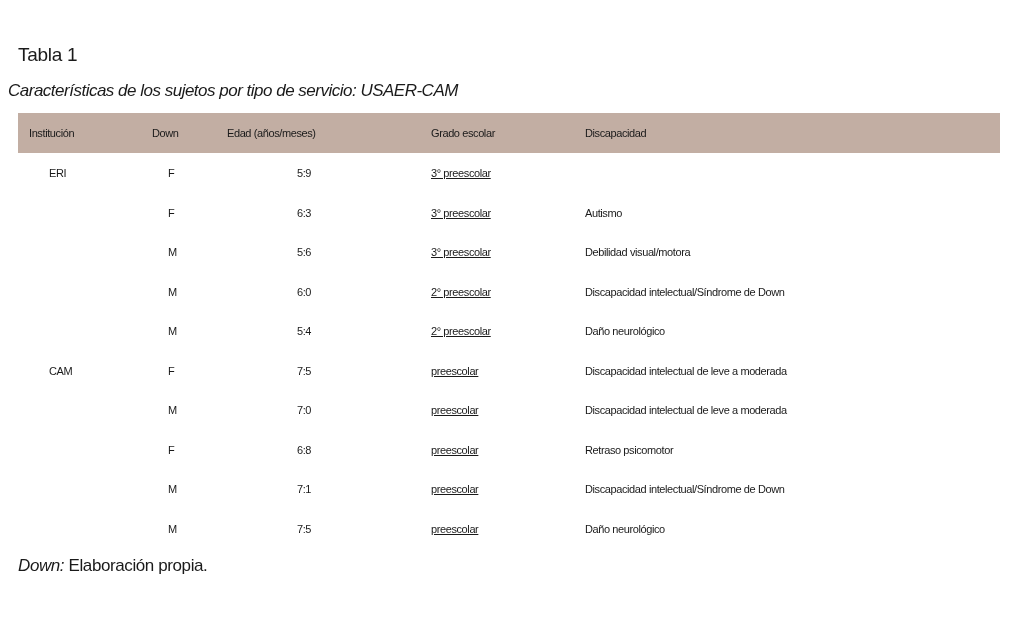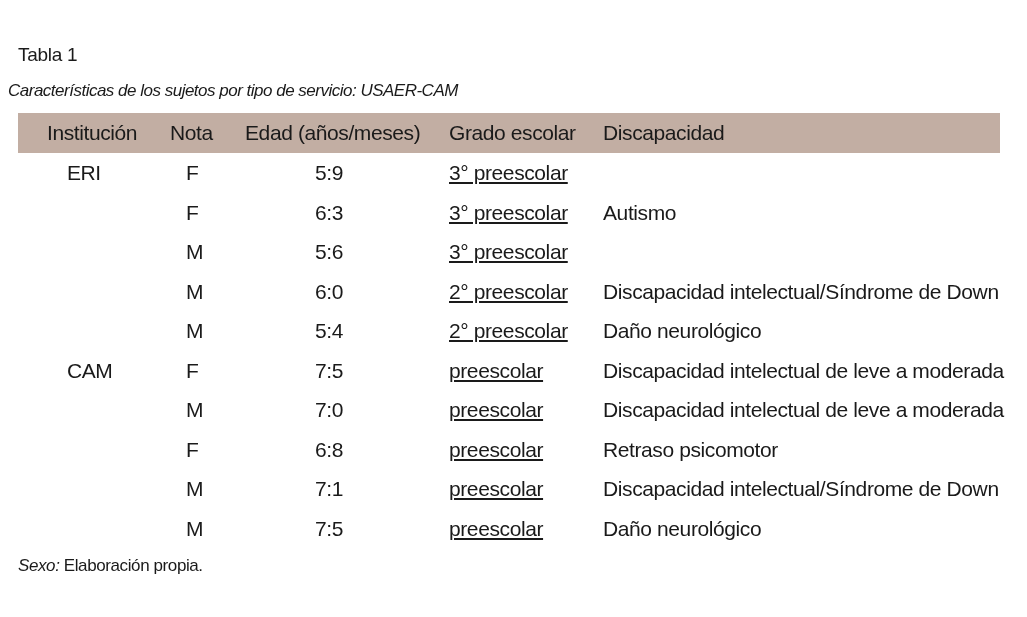--- a/index.html
+++ b/index.html
@@ -40,25 +40,24 @@
       height: 40px;
       background: #c2aea3;
       position: relative;
     }
     .row {
       height: 39.5px;
       position: relative;
     }
     .cell {
       position: absolute;
-      font-size: 21px;
+      font-size: 11px;
       letter-spacing: -0.4px;
       white-space: nowrap;
       line-height: 40px;
-      margin-left: 18px;
     }
     .thead .cell { line-height: 40px; }
     .c-inst-h { left: 11px; }
     .c-sexo-h { left: 134px; }
     .c-edad-h { left: 209px; }
     .c-grado-h { left: 413px; }
     .c-disc-h { left: 567px; text-align: center; }
 
     .c-inst { left: 31px; }
     .c-sexo { left: 150px; }
@@ -77,21 +76,21 @@
   </style>
 </head>
 <body>
 
 <div class="caption-label">Tabla 1</div>
 <div class="caption-title">Características de los sujetos por tipo de servicio: USAER-CAM</div>
 
 <div class="table">
   <div class="thead">
     <span class="cell c-inst-h">Institución</span>
-    <span class="cell c-sexo-h">Nota</span>
+    <span class="cell c-sexo-h">Down</span>
     <span class="cell c-grado-h">Grado escolar</span>
     <span class="cell c-edad-h">Edad (años/meses)</span>
     <span class="cell c-disc-h">Discapacidad</span>
   </div>
 
   <div class="row">
     <span class="cell c-inst">ERI</span>
     <span class="cell c-sexo">F</span>
     <span class="cell c-edad">5:9</span>
     <span class="cell c-grado">3° preescolar</span>
@@ -101,20 +100,21 @@
     <span class="cell c-sexo">F</span>
     <span class="cell c-edad">6:3</span>
     <span class="cell c-grado">3° preescolar</span>
     <span class="cell c-disc">Autismo</span>
   </div>
   <div class="row">
     <span class="cell c-inst"></span>
     <span class="cell c-sexo">M</span>
     <span class="cell c-edad">5:6</span>
     <span class="cell c-grado">3° preescolar</span>
+    <span class="cell c-disc">Debilidad visual/motora</span>
   </div>
   <div class="row">
     <span class="cell c-inst"></span>
     <span class="cell c-sexo">M</span>
     <span class="cell c-edad">6:0</span>
     <span class="cell c-grado">2° preescolar</span>
     <span class="cell c-disc">Discapacidad intelectual/Síndrome de Down</span>
   </div>
   <div class="row">
     <span class="cell c-inst"></span>
@@ -153,13 +153,13 @@
   </div>
   <div class="row">
     <span class="cell c-inst"></span>
     <span class="cell c-sexo">M</span>
     <span class="cell c-edad">7:5</span>
     <span class="cell c-grado">preescolar</span>
     <span class="cell c-disc">Daño neurológico</span>
   </div>
 </div>
 
-<div class="note"><em>Sexo:</em><span> Elaboración propia.</span></div>
+<div class="note"><em>Down:</em><span> Elaboración propia.</span></div>
 
 </body></html>

